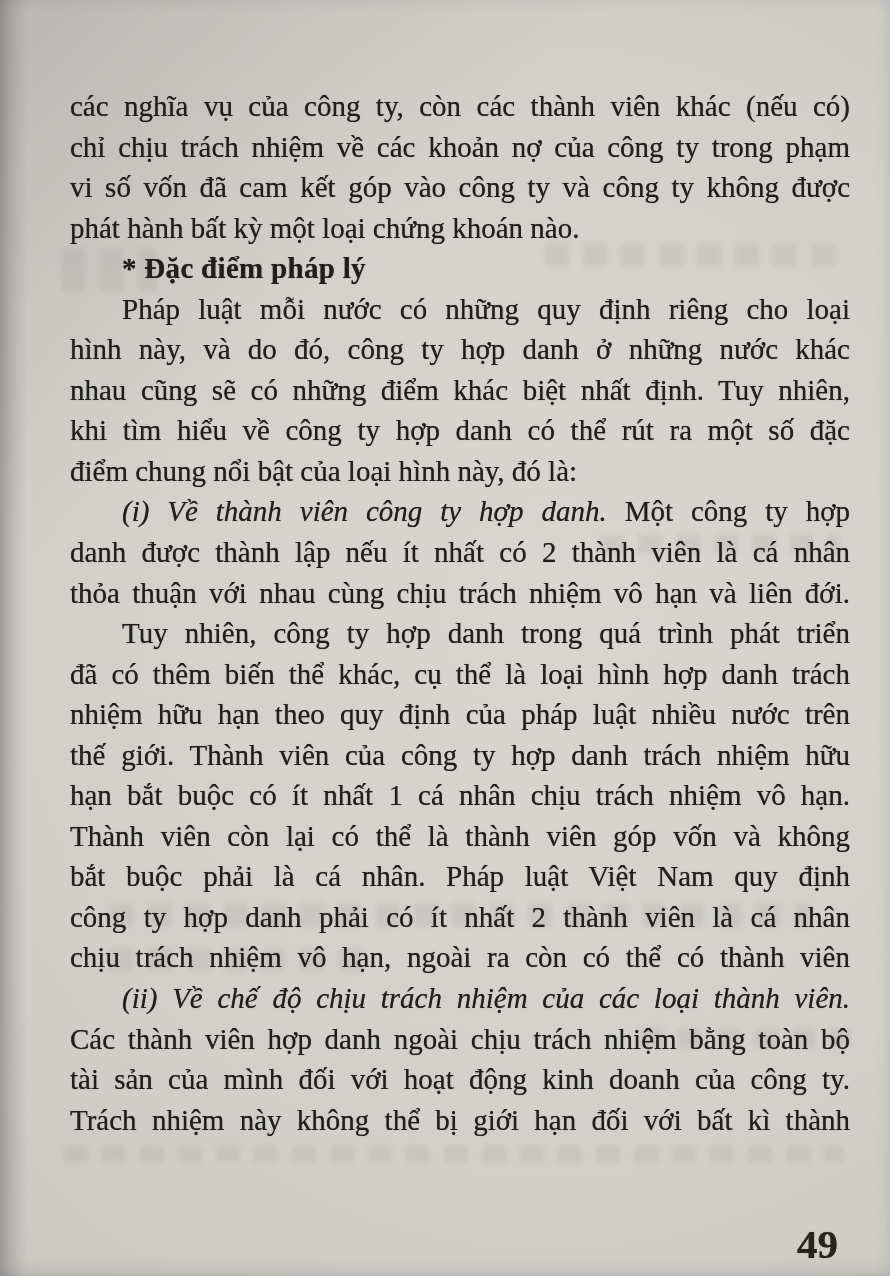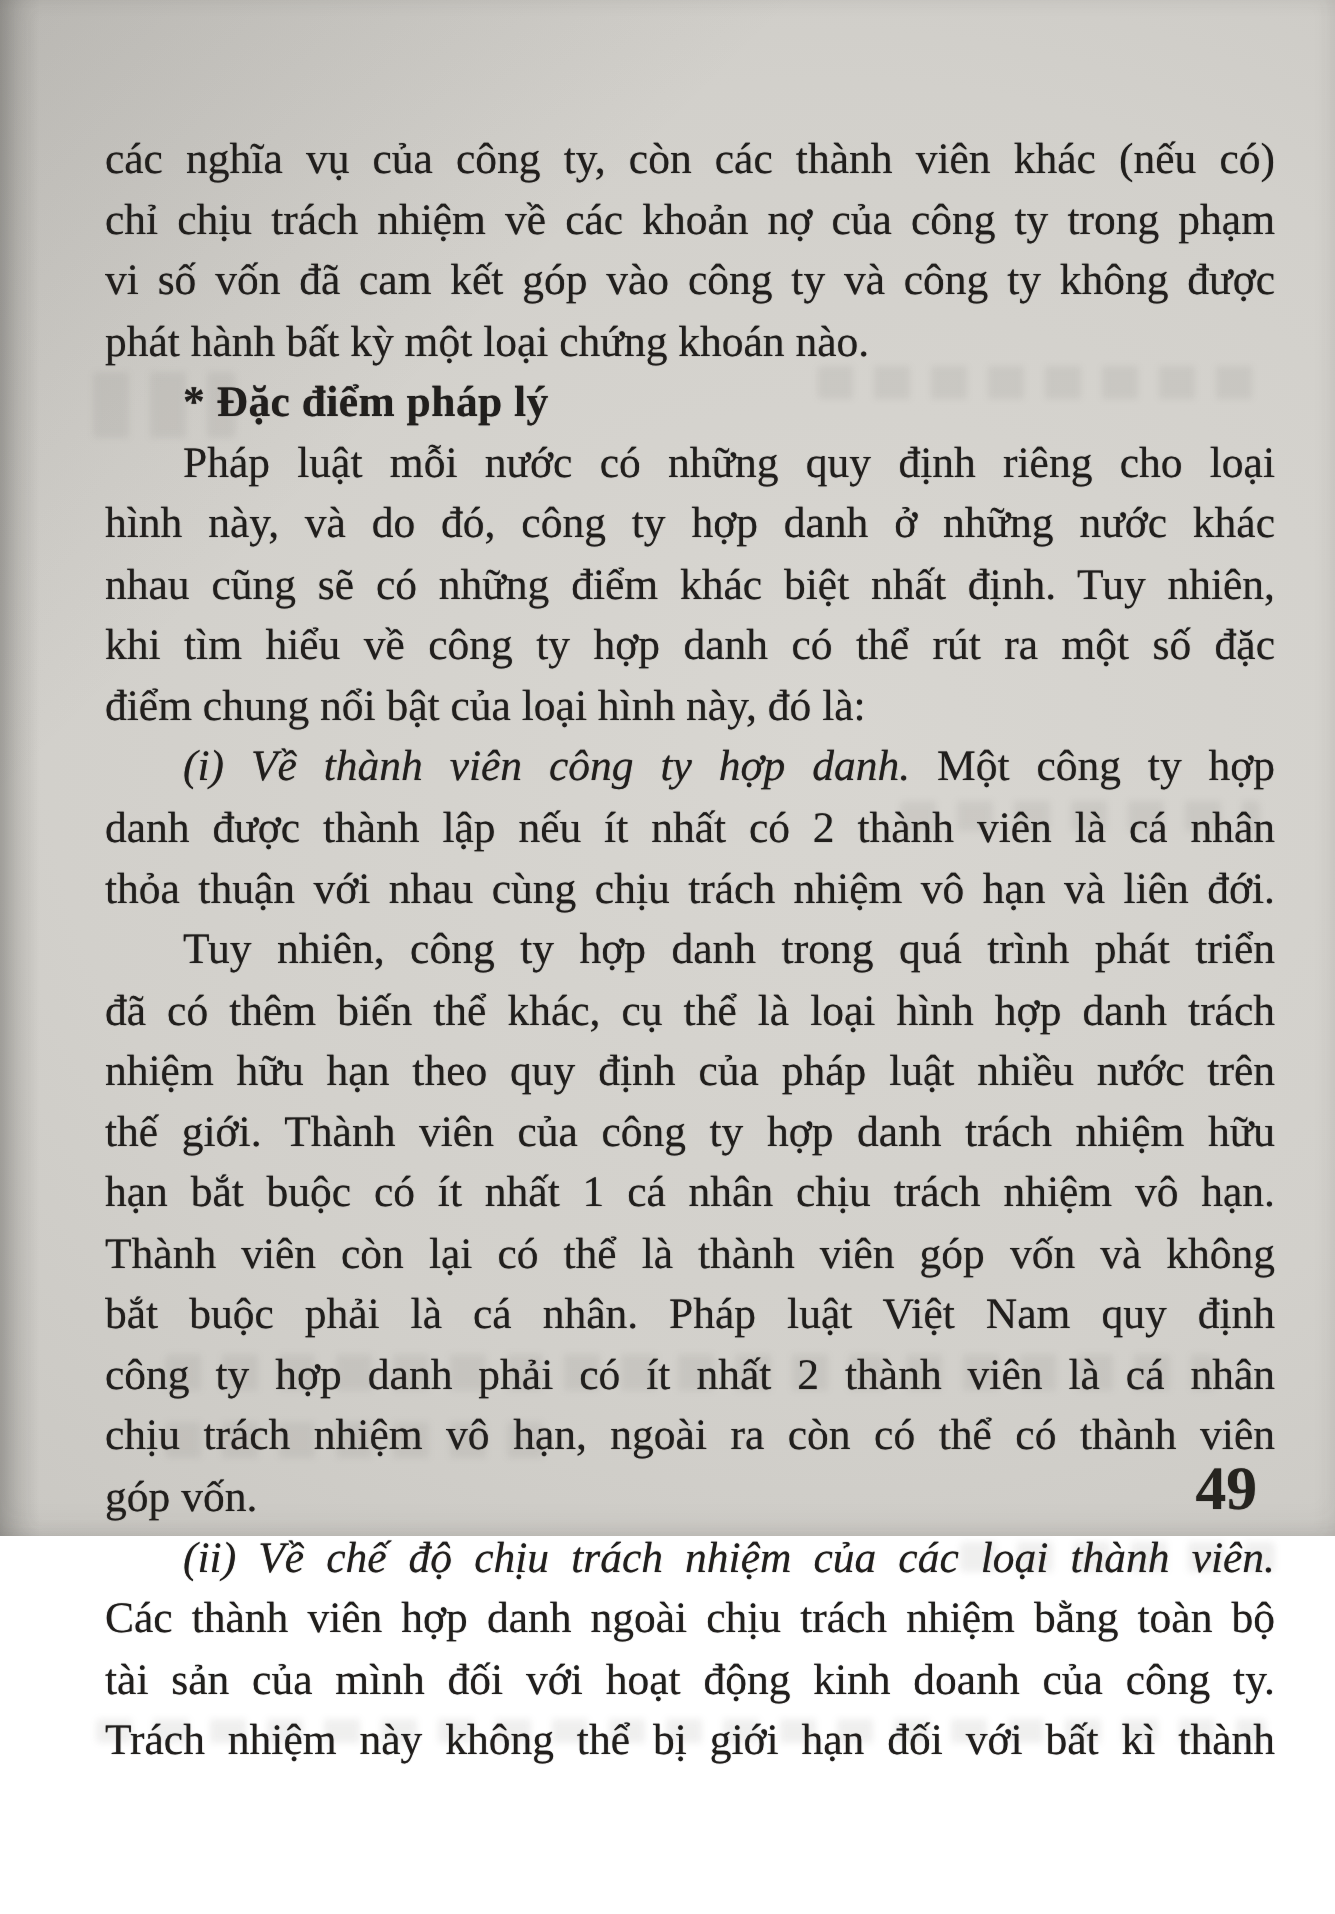--- a/index.html
+++ b/index.html
@@ -1,21 +1,21 @@
 <!DOCTYPE html>
 <html><head>
 <meta charset="utf-8">
 <style>
   html, body { margin:0; padding:0; }
   body {
     width:890px; height:1276px; overflow:hidden;
     font-family:"Liberation Serif","DejaVu Serif",serif;
   }
   .photo {
-    position:relative; width:890px; height:1024px;
+    position:relative; width:890px; height:1276px;
     background:
       linear-gradient(135deg, rgba(75,73,70,0.14) 0%, rgba(75,73,70,0.0) 28%),
       linear-gradient(90deg, rgba(70,68,65,0.18) 0%, rgba(70,68,65,0.0) 3%),
       radial-gradient(130% 95% at 62% 48%, #d8d6d1 0%, #d2d0cb 45%, #c9c7c2 75%, #bbb9b4 100%);
     box-shadow: inset 14px 0 22px -12px rgba(60,58,55,0.30),
                 inset 0 -12px 26px -16px rgba(60,58,55,0.18),
                 inset -8px 0 20px -14px rgba(60,58,55,0.18);
   }
   .text-block {
     position:absolute; left:70px; top:86px; width:780px;
@@ -75,21 +75,20 @@
       <div class="line"><span>thỏa thuận với nhau cùng chịu trách nhiệm vô hạn và liên đới.</span></div>
       <div class="line indent"><span>Tuy nhiên, công ty hợp danh trong quá trình phát triển</span></div>
       <div class="line"><span>đã có thêm biến thể khác, cụ thể là loại hình hợp danh trách</span></div>
       <div class="line"><span>nhiệm hữu hạn theo quy định của pháp luật nhiều nước trên</span></div>
       <div class="line"><span>thế giới. Thành viên của công ty hợp danh trách nhiệm hữu</span></div>
       <div class="line"><span>hạn bắt buộc có ít nhất 1 cá nhân chịu trách nhiệm vô hạn.</span></div>
       <div class="line"><span>Thành viên còn lại có thể là thành viên góp vốn và không</span></div>
       <div class="line"><span>bắt buộc phải là cá nhân. Pháp luật Việt Nam quy định</span></div>
       <div class="line"><span>công ty hợp danh phải có ít nhất 2 thành viên là cá nhân</span></div>
       <div class="line"><span>chịu trách nhiệm vô hạn, ngoài ra còn có thể có thành viên</span></div>
-      <div class="line nofill"><span>góp vốn.</span></div>
       <div class="line indent"><span class="em">(ii) Về chế độ chịu trách nhiệm của các loại thành viên.</span></div>
       <div class="line"><span>Các thành viên hợp danh ngoài chịu trách nhiệm bằng toàn bộ</span></div>
       <div class="line"><span>tài sản của mình đối với hoạt động kinh doanh của công ty.</span></div>
       <div class="line"><span>Trách nhiệm này không thể bị giới hạn đối với bất kì thành</span></div>
     </div>
 
   <div class="page-number">49</div>
 </div>
 
 </body></html>

